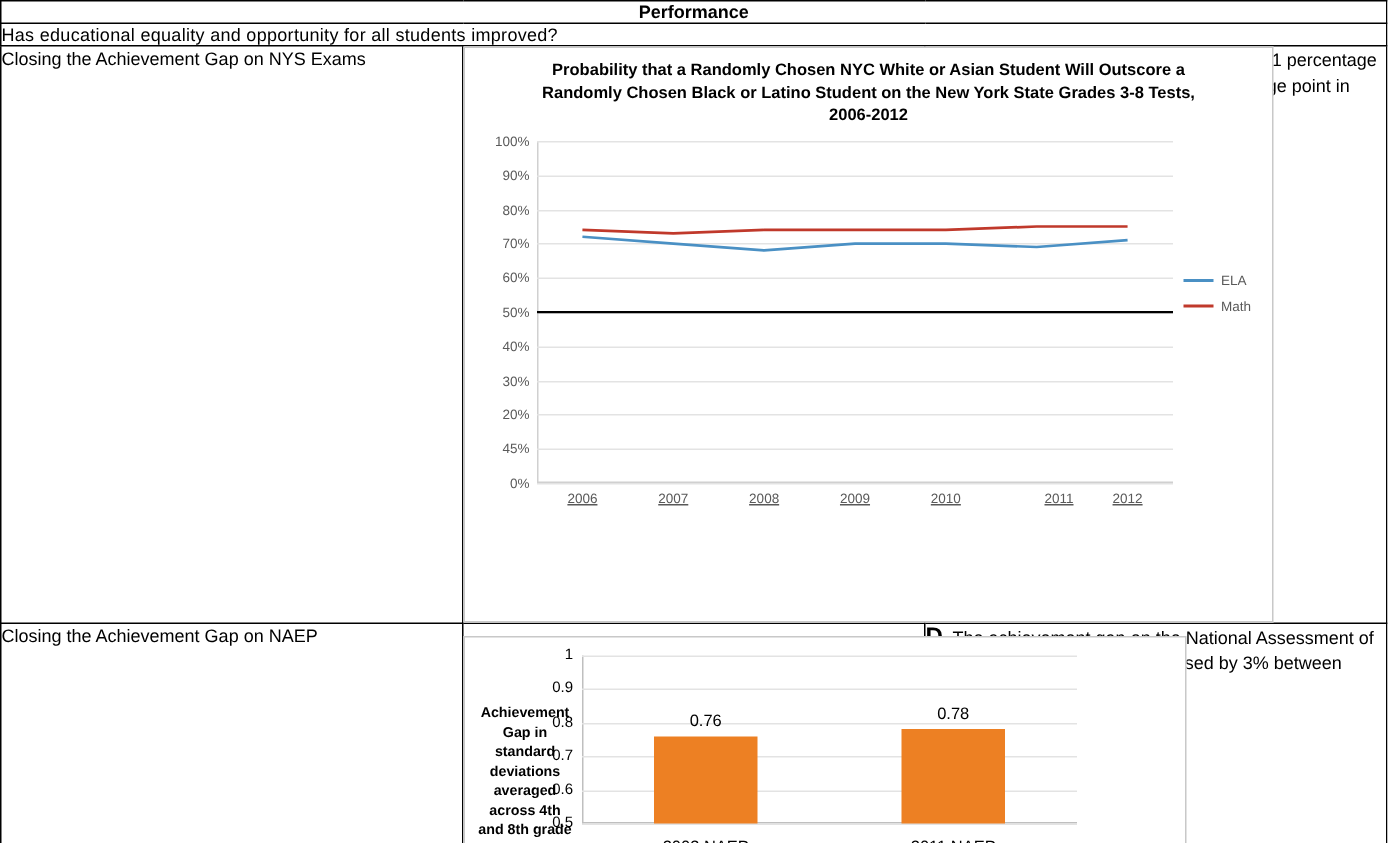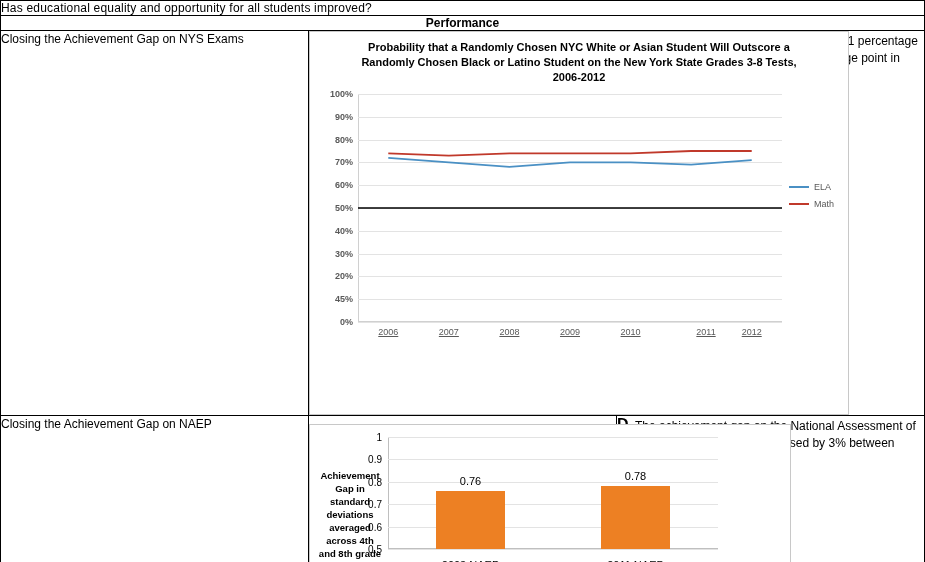--- a/index.html
+++ b/index.html
@@ -15,21 +15,21 @@
   sup{font-size:8px;vertical-align:super;}
   .chart-cell{padding:6px 6px 8px 6px;}
   .chartbox{border:1px solid #c8c8c8;background:#fff;position:relative;box-sizing:border-box;}
   
   #chart1{width:540px;height:384px;margin:0 auto;}
   .c1-title{text-align:center;font-size:11px;font-weight:bold;line-height:15px;padding:8px 40px 2px 40px;}
   .c1-plot{position:absolute;left:48px;top:62px;width:424px;height:228px;}
   .c1-plot .gl{position:absolute;left:0;right:0;height:1px;background:#e3e3e3;}
   .c1-plot .axisline{position:absolute;left:0;top:0;bottom:0;width:1px;background:#d0d0d0;}
   .c1-plot .baseline{position:absolute;left:0;right:0;bottom:0;height:1px;background:#d0d0d0;}
-  .ytick{position:absolute;right:100%;margin-right:5px;transform:translateY(-50%);font-size:9px;color:#595959;white-space:nowrap;font-weight:bold;}
+  .ytick{position:absolute;right:100%;margin-right:5px;transform:translateY(-50%);font-size:9px;color:#595959;white-space:nowrap;}
   .xtick{position:absolute;top:100%;margin-top:5px;transform:translateX(-50%);font-size:9px;color:#595959;white-space:nowrap;text-decoration:underline;}
   .legend{position:absolute;right:14px;top:150px;font-size:9px;color:#595959;}
   .legend .row{display:flex;align-items:center;margin-bottom:7px;}
   .legend .swatch{width:20px;height:2px;margin-right:5px;display:inline-block;}
   
   #chart2{width:482px;height:160px;margin:8px auto 6px auto;}
   .c2-plot{position:absolute;left:78px;top:12px;width:330px;height:112px;}
   .c2-plot .gl{position:absolute;left:0;right:0;height:1px;background:#e3e3e3;}
   .c2-plot .axisline{position:absolute;left:0;top:0;bottom:0;width:1px;background:#bfbfbf;}
   .c2-plot .baseline{position:absolute;left:0;right:0;bottom:0;height:1px;background:#bfbfbf;}
@@ -39,24 +39,24 @@
   .c2-ann{position:absolute;left:8px;top:44px;width:64px;font-size:9.5px;font-weight:bold;text-align:center;line-height:13px;}
   .c2-ytick{position:absolute;right:100%;margin-right:6px;transform:translateY(-50%);font-size:10px;color:#000;}
 </style>
 </head>
 <body>
 
 <div class="page">
 <table class="tbl">
   <tbody>
         <tr>
-    <td colspan="3" class="q-cell">Has  educational  equality  and  opportunity  for  all  students  improved?</td>
+    <td colspan="3" class="hdr-cell">Performance</td>
   </tr>
   <tr>
-    <td colspan="3" class="hdr-cell">Performance</td>
+    <td colspan="3" class="q-cell">Has  educational  equality  and  opportunity  for  all  students  improved?</td>
   </tr>
 
   <tr>
     <td class="label-cell">Closing the Achievement Gap on NYS Exams</td>
     <td class="chart-cell">
       <div class="chartbox" id="chart1">
         <div class="c1-title">Probability that a Randomly Chosen NYC White or Asian Student Will Outscore a Randomly Chosen Black or Latino Student on the New York State Grades 3-8 Tests, 2006-2012</div>
         <div class="c1-plot" id="c1plot">
           <div class="axisline"></div>
           <div class="baseline"></div>

